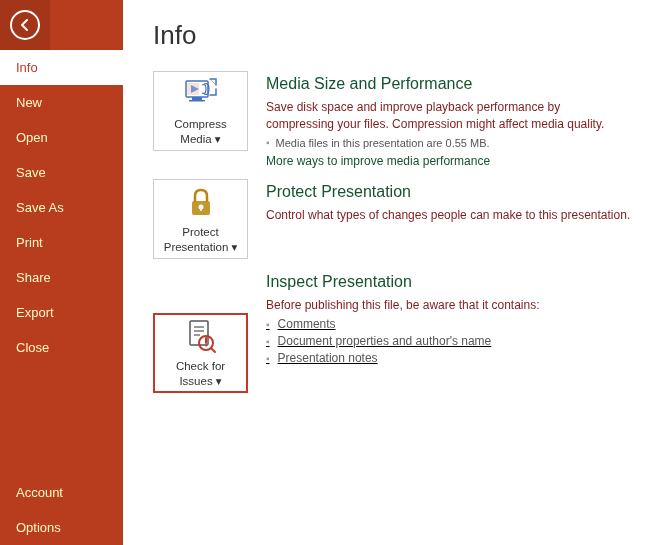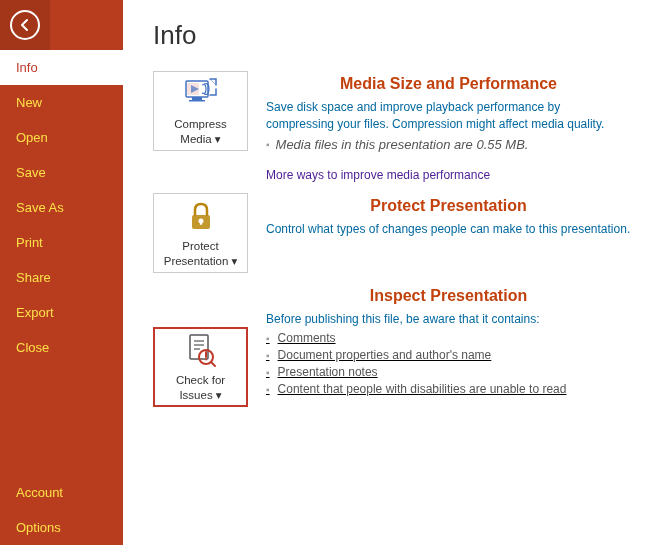--- a/index.html
+++ b/index.html
@@ -29,21 +29,21 @@
       border-radius: 50%;
       border: 2px solid #fff;
       display: flex;
       align-items: center;
       justify-content: center;
       color: #fff;
       font-size: 16px;
     }
     .sidebar-item {
       padding: 10px 16px;
-      color: #fde047;
+      color: #fef9c3;
       font-size: 13px;
       cursor: pointer;
       white-space: nowrap;
     }
     .sidebar-item.info-active {
       background: #fff;
       color: #c0392b;
     }
     .sidebar-divider { flex: 1; }
 
@@ -89,48 +89,46 @@
       border: 2px solid #c0392b;
       background: #fff;
       margin-top: 44px;
     }
     .section-content {
       flex: 1;
       padding-top: 4px;
     }
     .section-title {
       font-size: 16px;
-      font-weight: 700;
-      color: #c2410c;
+      font-weight: 400;
+      color: #14532d;
       margin-bottom: 6px;
-      text-align: center;
     }
     .section-desc {
       font-size: 12px;
-      color: #0369a1;
+      color: #7f1d1d;
       line-height: 1.4;
       margin-bottom: 4px;
     }
     .section-sub {
-      font-size: 13px;
+      font-size: 11px;
       color: #555;
       display: flex;
       align-items: center;
       gap: 6px;
-      margin-bottom: 13px;
-      font-style: italic;
+      margin-bottom: 2px;
     }
     .section-sub::before {
       content: '▪';
       color: #999;
       font-size: 10px;
     }
     .section-link {
       font-size: 12px;
-      color: #4c1d95;
+      color: #14532d;
       cursor: pointer;
       text-decoration: none;
     }
 
     .inspect-list {
       margin-top: 4px;
       text-decoration: underline;
     }
     .inspect-list-item {
       font-size: 12px;
@@ -274,19 +272,16 @@
       <div class="inspect-list">
         <div class="inspect-list-item">
           <span>Comments</span>
         </div>
         <div class="inspect-list-item">
           <span>Document properties and author's name</span>
         </div>
         <div class="inspect-list-item">
           <span>Presentation notes</span>
         </div>
-        <div class="inspect-list-item">
-          <span>Content that people with disabilities are unable to read</span>
-        </div>
       </div>
     </div>
   </div>
 </div>
 
 </body></html>

